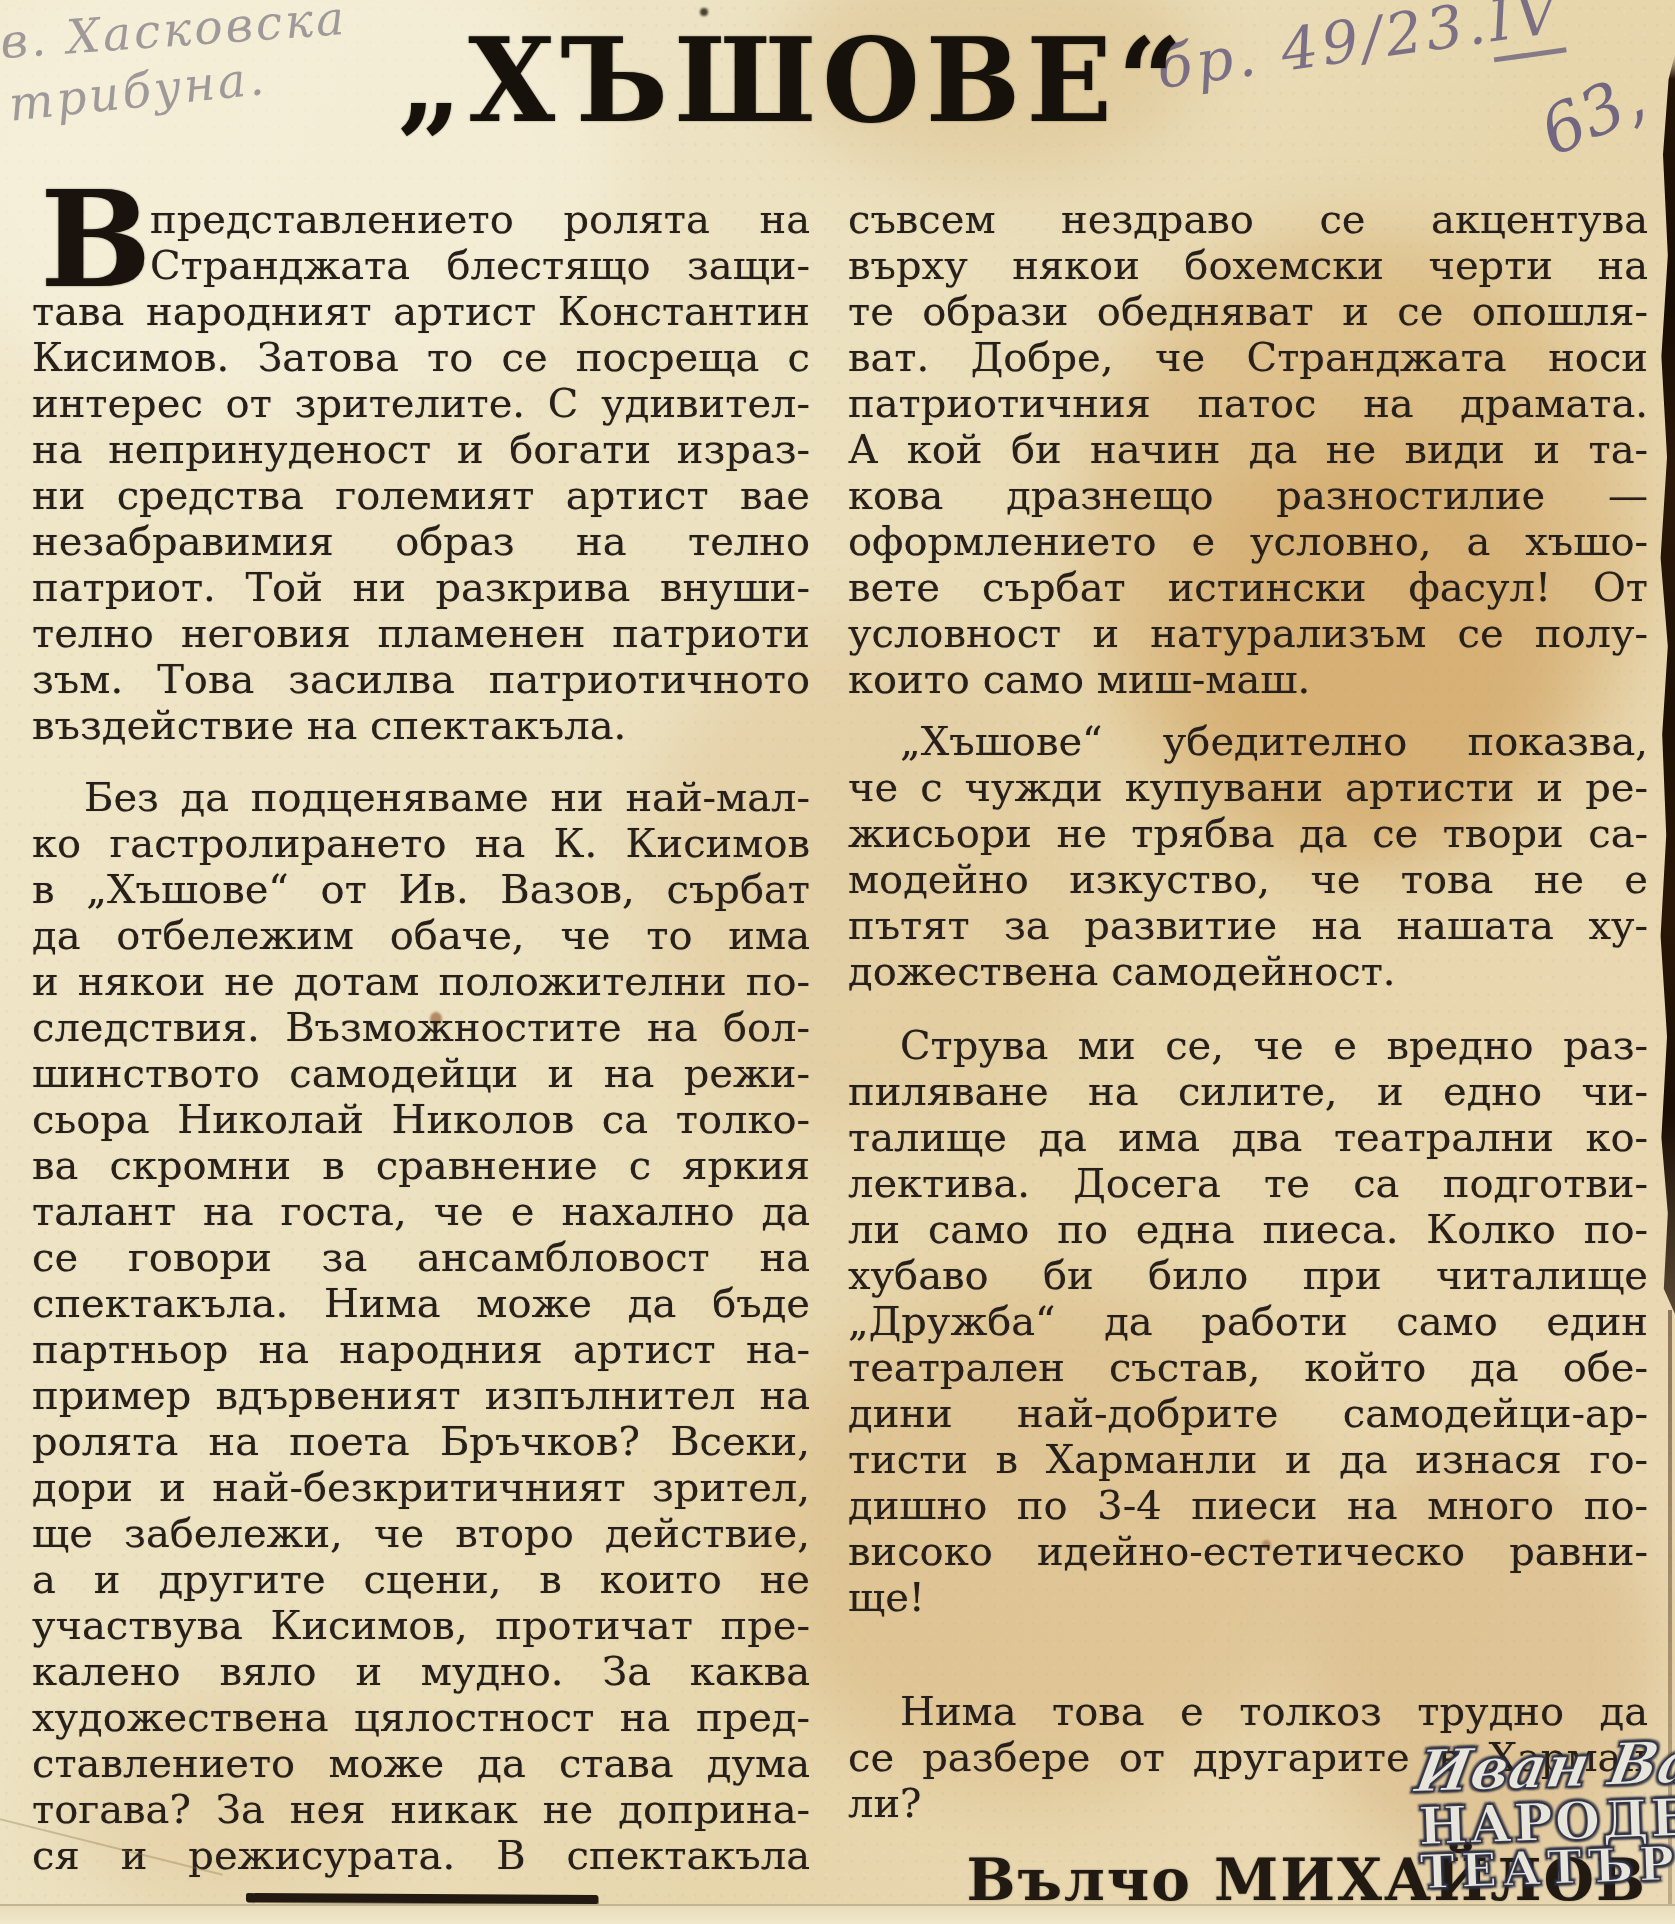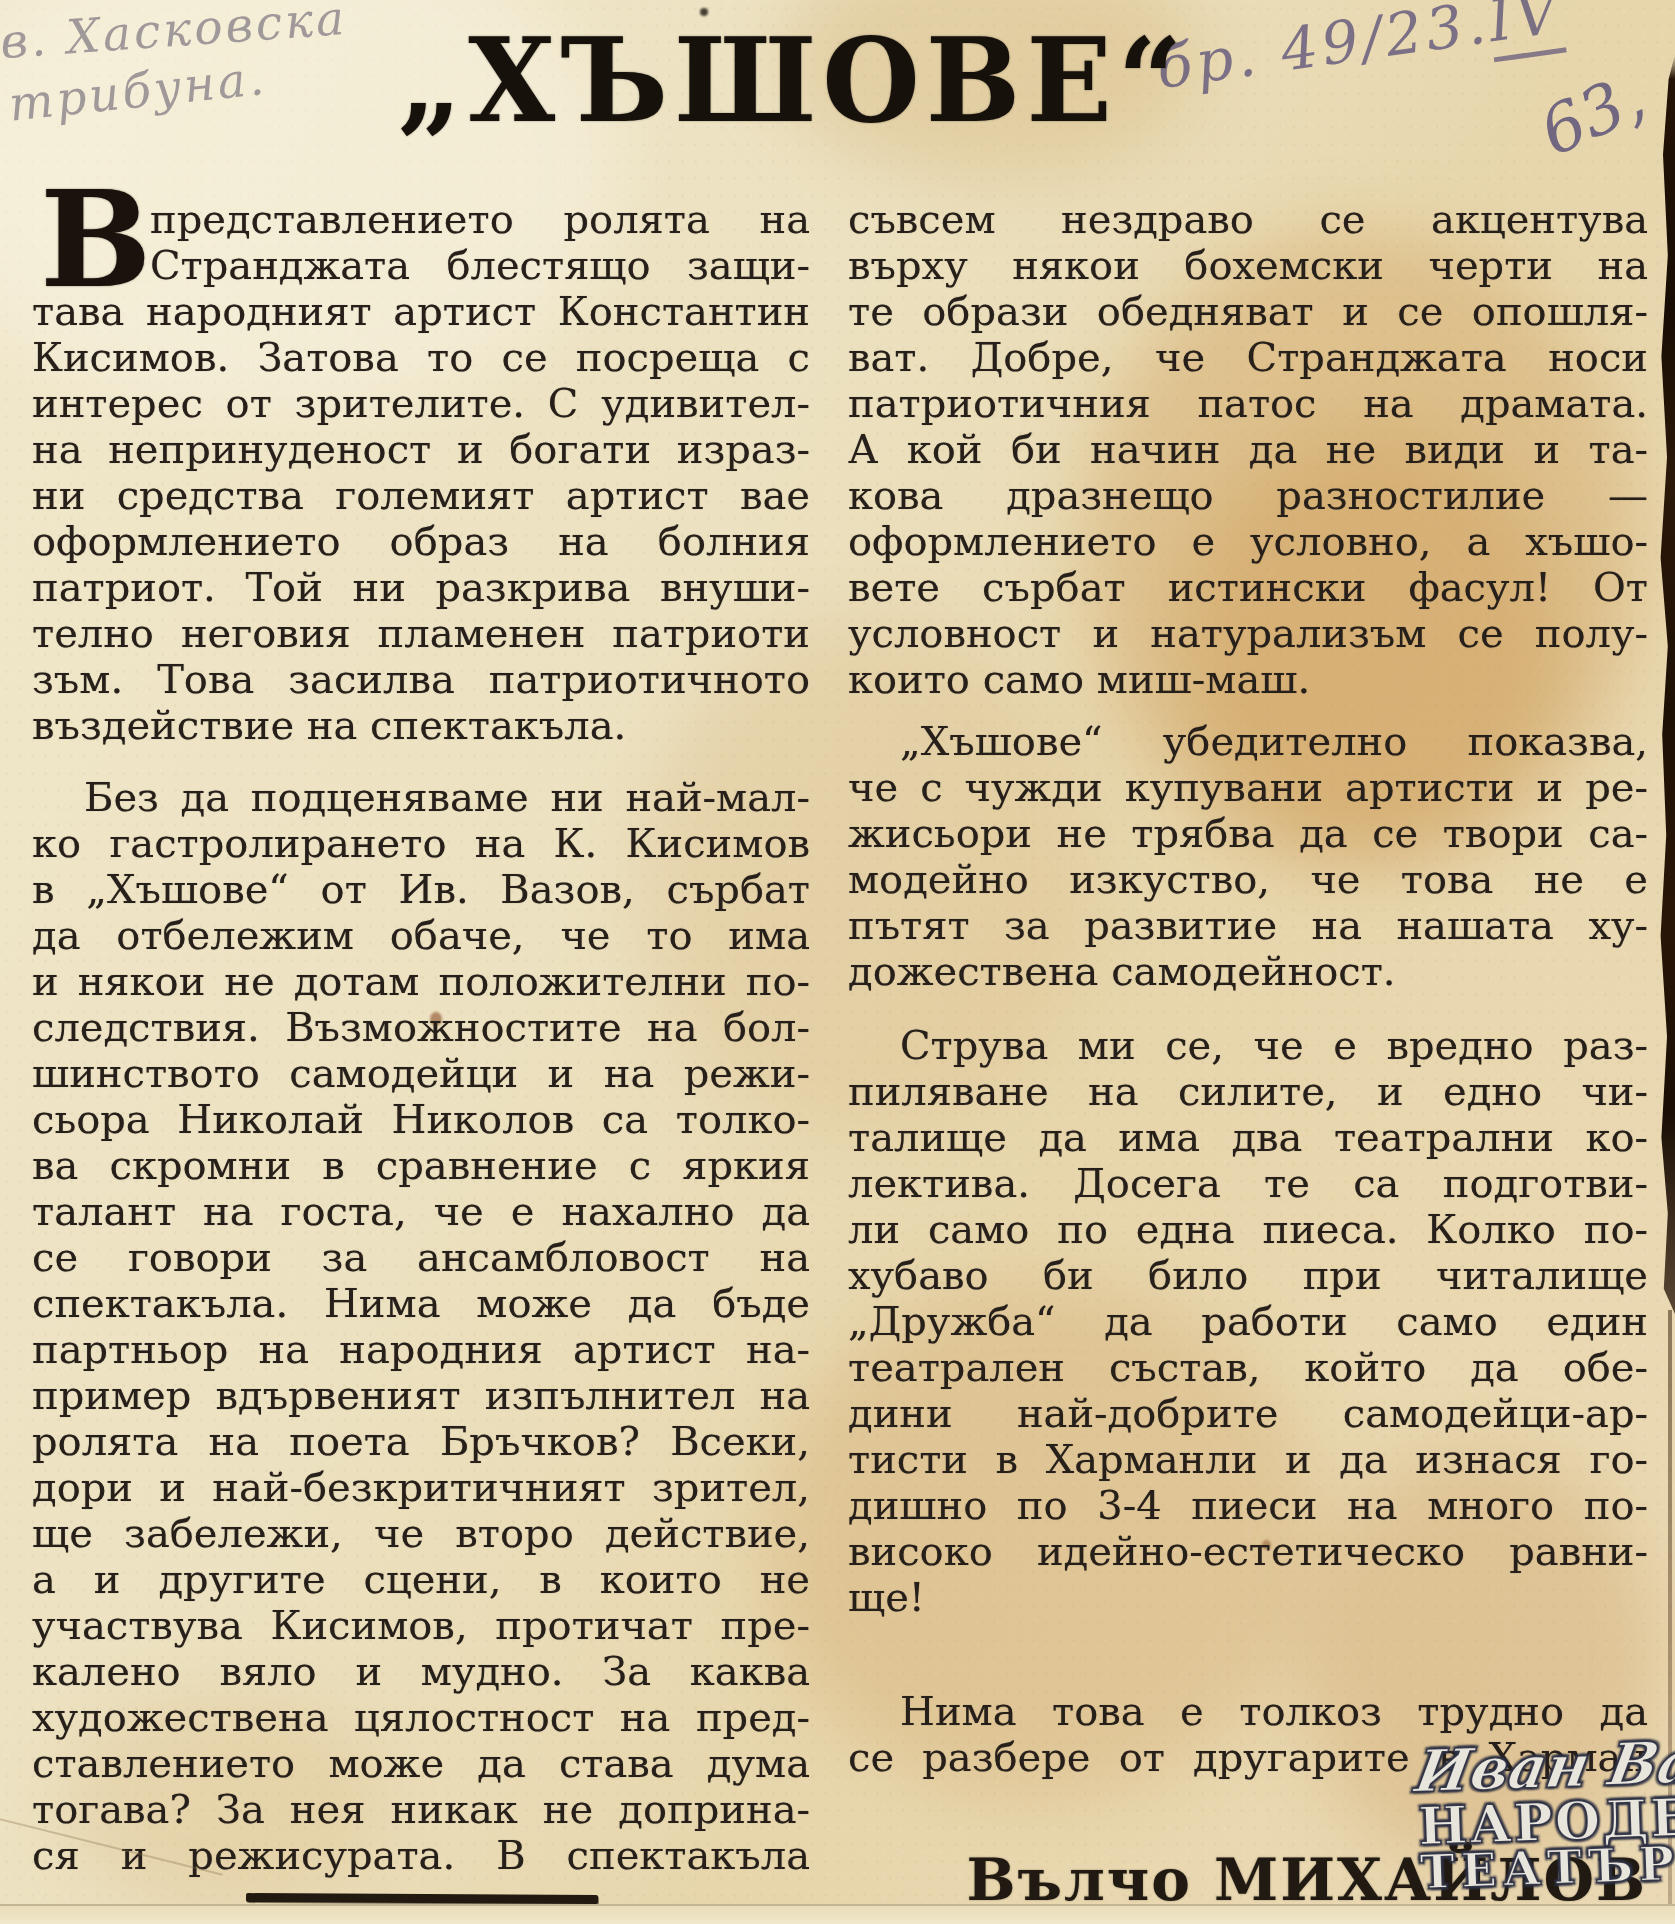--- a/index.html
+++ b/index.html
@@ -148,21 +148,21 @@
   <div class="col col-left">
       <div class="para dropcap">
         <span class="dropcap-letter">В</span>
         <div class="line first dcpad">представлението ролята на</div>
         <div class="line dcpad">Странджата блестящо защи-</div>
         <div class="line">тава народният артист Константин</div>
         <div class="line">Кисимов. Затова то се посреща с</div>
         <div class="line">интерес от зрителите. С удивител-</div>
         <div class="line">на непринуденост и богати израз-</div>
         <div class="line">ни средства големият артист вае</div>
-        <div class="line">оформлението образ на болния</div>
+        <div class="line">незабравимия образ на телно</div>
         <div class="line">патриот. Той ни разкрива внуши-</div>
         <div class="line">телно неговия пламенен патриоти</div>
         <div class="line">зъм. Това засилва патриотичното</div>
         <div class="line last">въздействие на спектакъла.</div>
       </div>
       <div class="para indent jlast">
         <div class="line first">Без да подценяваме ни най-мал-</div>
         <div class="line">ко гастролирането на К. Кисимов</div>
         <div class="line">в „Хъшове“ от Ив. Вазов, сърбат</div>
         <div class="line">да отбележим обаче, че то има</div>
@@ -221,20 +221,21 @@
         <div class="line">театрален състав, който да обе-</div>
         <div class="line">дини най-добрите самодейци-ар-</div>
         <div class="line">тисти в Харманли и да изнася го-</div>
         <div class="line">дишно по 3-4 пиеси на много по-</div>
         <div class="line">високо идейно-естетическо равни-</div>
         <div class="line last">ще!</div>
       </div>
       <div class="para indent">
         <div class="line first">Нима това е толкоз трудно да</div>
         <div class="line">се разбере от другарите в Харман</div>
+        <div class="line last">ли?</div>
       </div>
     </div>
 
   <div class="rule"></div>
 
   <div class="signature">Вълчо МИХАЙЛОВ</div>
 
   <div class="stamp">
     <span class="script">Иван Вазов</span>
     <span class="l1">НАРОДЕН</span>

